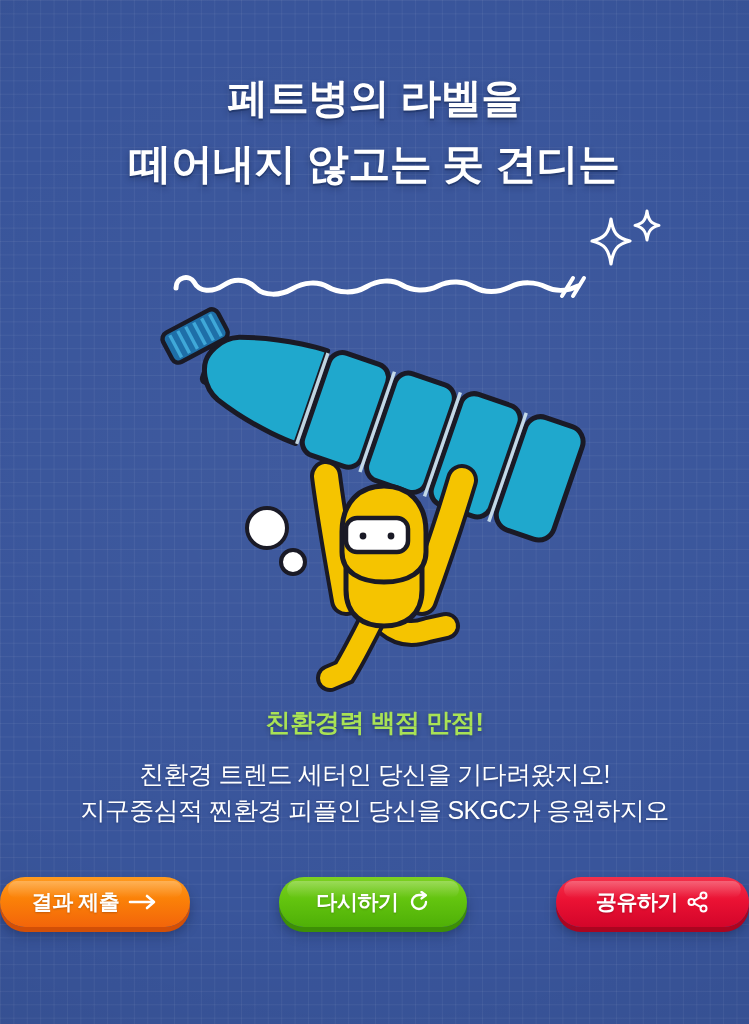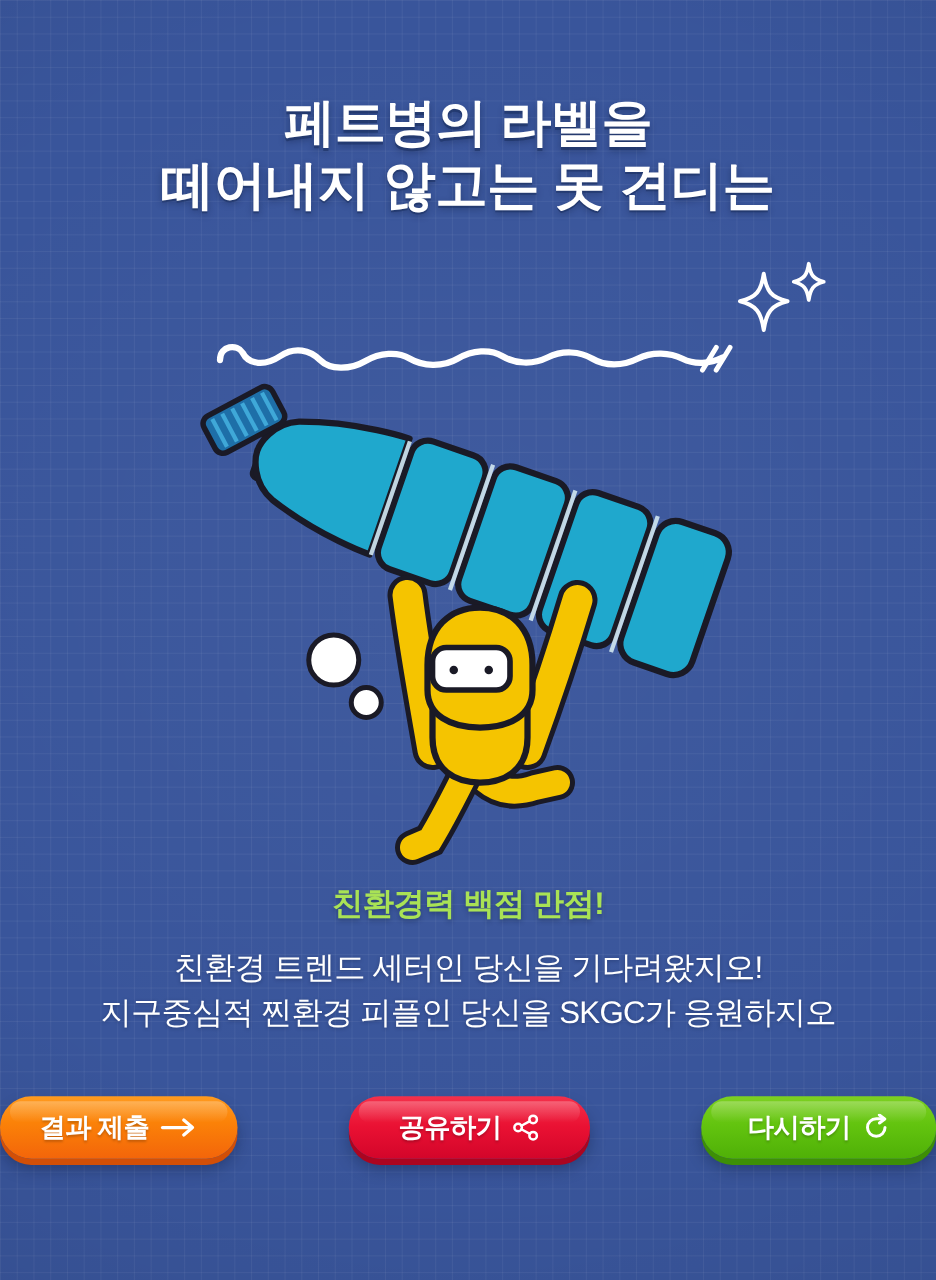--- a/index.html
+++ b/index.html
@@ -48,21 +48,21 @@
     line-height: 1.0;
     white-space: nowrap;
   }
   .hl-1, .hl-2 {
     color: #ffffff;
     font-size: 41px;
     text-shadow:
       0 2px 0 rgba(20,40,85,0.45),
       0 3px 6px rgba(14,28,62,0.40);
   }
-  .hl-1 { margin-bottom: 8px; }
+  .hl-1 { margin-bottom: 24px; }
   .hl-2 { font-size: 42px; margin-bottom: 9px; }
   .hl-3-wrap {
     position: relative;
     display: inline-block;
   }
   .hl-3 {
     color: #a9e255;
     font-size: 49px;
     text-shadow:
       0 2px 0 rgba(25,50,100,0.45),
@@ -324,38 +324,38 @@
     <button class="btn" id="btn-submit">
       <span class="btn-label">결과 제출</span>
       <span class="btn-ico">
         <svg width="30" height="16" viewBox="0 0 30 16">
           <line x1="2" y1="8" x2="25" y2="8" stroke="#ffffff" stroke-width="2.6" stroke-linecap="round"></line>
           <polyline points="19,2 26,8 19,14" fill="none" stroke="#ffffff" stroke-width="2.6" stroke-linecap="round" stroke-linejoin="round"></polyline>
         </svg>
       </span>
     </button>
 
+    <button class="btn" id="btn-retry">
+      <span class="btn-label">다시하기</span>
+      <span class="btn-ico">
+        <svg width="22" height="22" viewBox="0 0 22 22">
+          <path d="M18,11 A7,7 0 1 1 11,4 L17,4" fill="none" stroke="#ffffff" stroke-width="2.4" stroke-linecap="round"></path>
+          <polyline points="13.5,1 17.8,4.2 13.6,7.4" fill="none" stroke="#ffffff" stroke-width="2.4" stroke-linecap="round" stroke-linejoin="round"></polyline>
+        </svg>
+      </span>
+    </button>
+
     <button class="btn" id="btn-share">
       <span class="btn-label">공유하기</span>
       <span class="btn-ico">
         <svg width="22" height="22" viewBox="0 0 22 22">
           <circle cx="16.5" cy="4.5" r="3" fill="none" stroke="#ffffff" stroke-width="2"></circle>
           <circle cx="16.5" cy="17.5" r="3" fill="none" stroke="#ffffff" stroke-width="2"></circle>
           <circle cx="4.5" cy="11" r="3" fill="none" stroke="#ffffff" stroke-width="2"></circle>
           <line x1="7.1" y1="9.6" x2="13.9" y2="5.9" stroke="#ffffff" stroke-width="2" stroke-linecap="round"></line>
           <line x1="7.1" y1="12.4" x2="13.9" y2="16.1" stroke="#ffffff" stroke-width="2" stroke-linecap="round"></line>
         </svg>
       </span>
     </button>
 
-    <button class="btn" id="btn-retry">
-      <span class="btn-label">다시하기</span>
-      <span class="btn-ico">
-        <svg width="22" height="22" viewBox="0 0 22 22">
-          <path d="M18,11 A7,7 0 1 1 11,4 L17,4" fill="none" stroke="#ffffff" stroke-width="2.4" stroke-linecap="round"></path>
-          <polyline points="13.5,1 17.8,4.2 13.6,7.4" fill="none" stroke="#ffffff" stroke-width="2.4" stroke-linecap="round" stroke-linejoin="round"></polyline>
-        </svg>
-      </span>
-    </button>
-
   </div>
 
 </div>
 
 </body></html>

